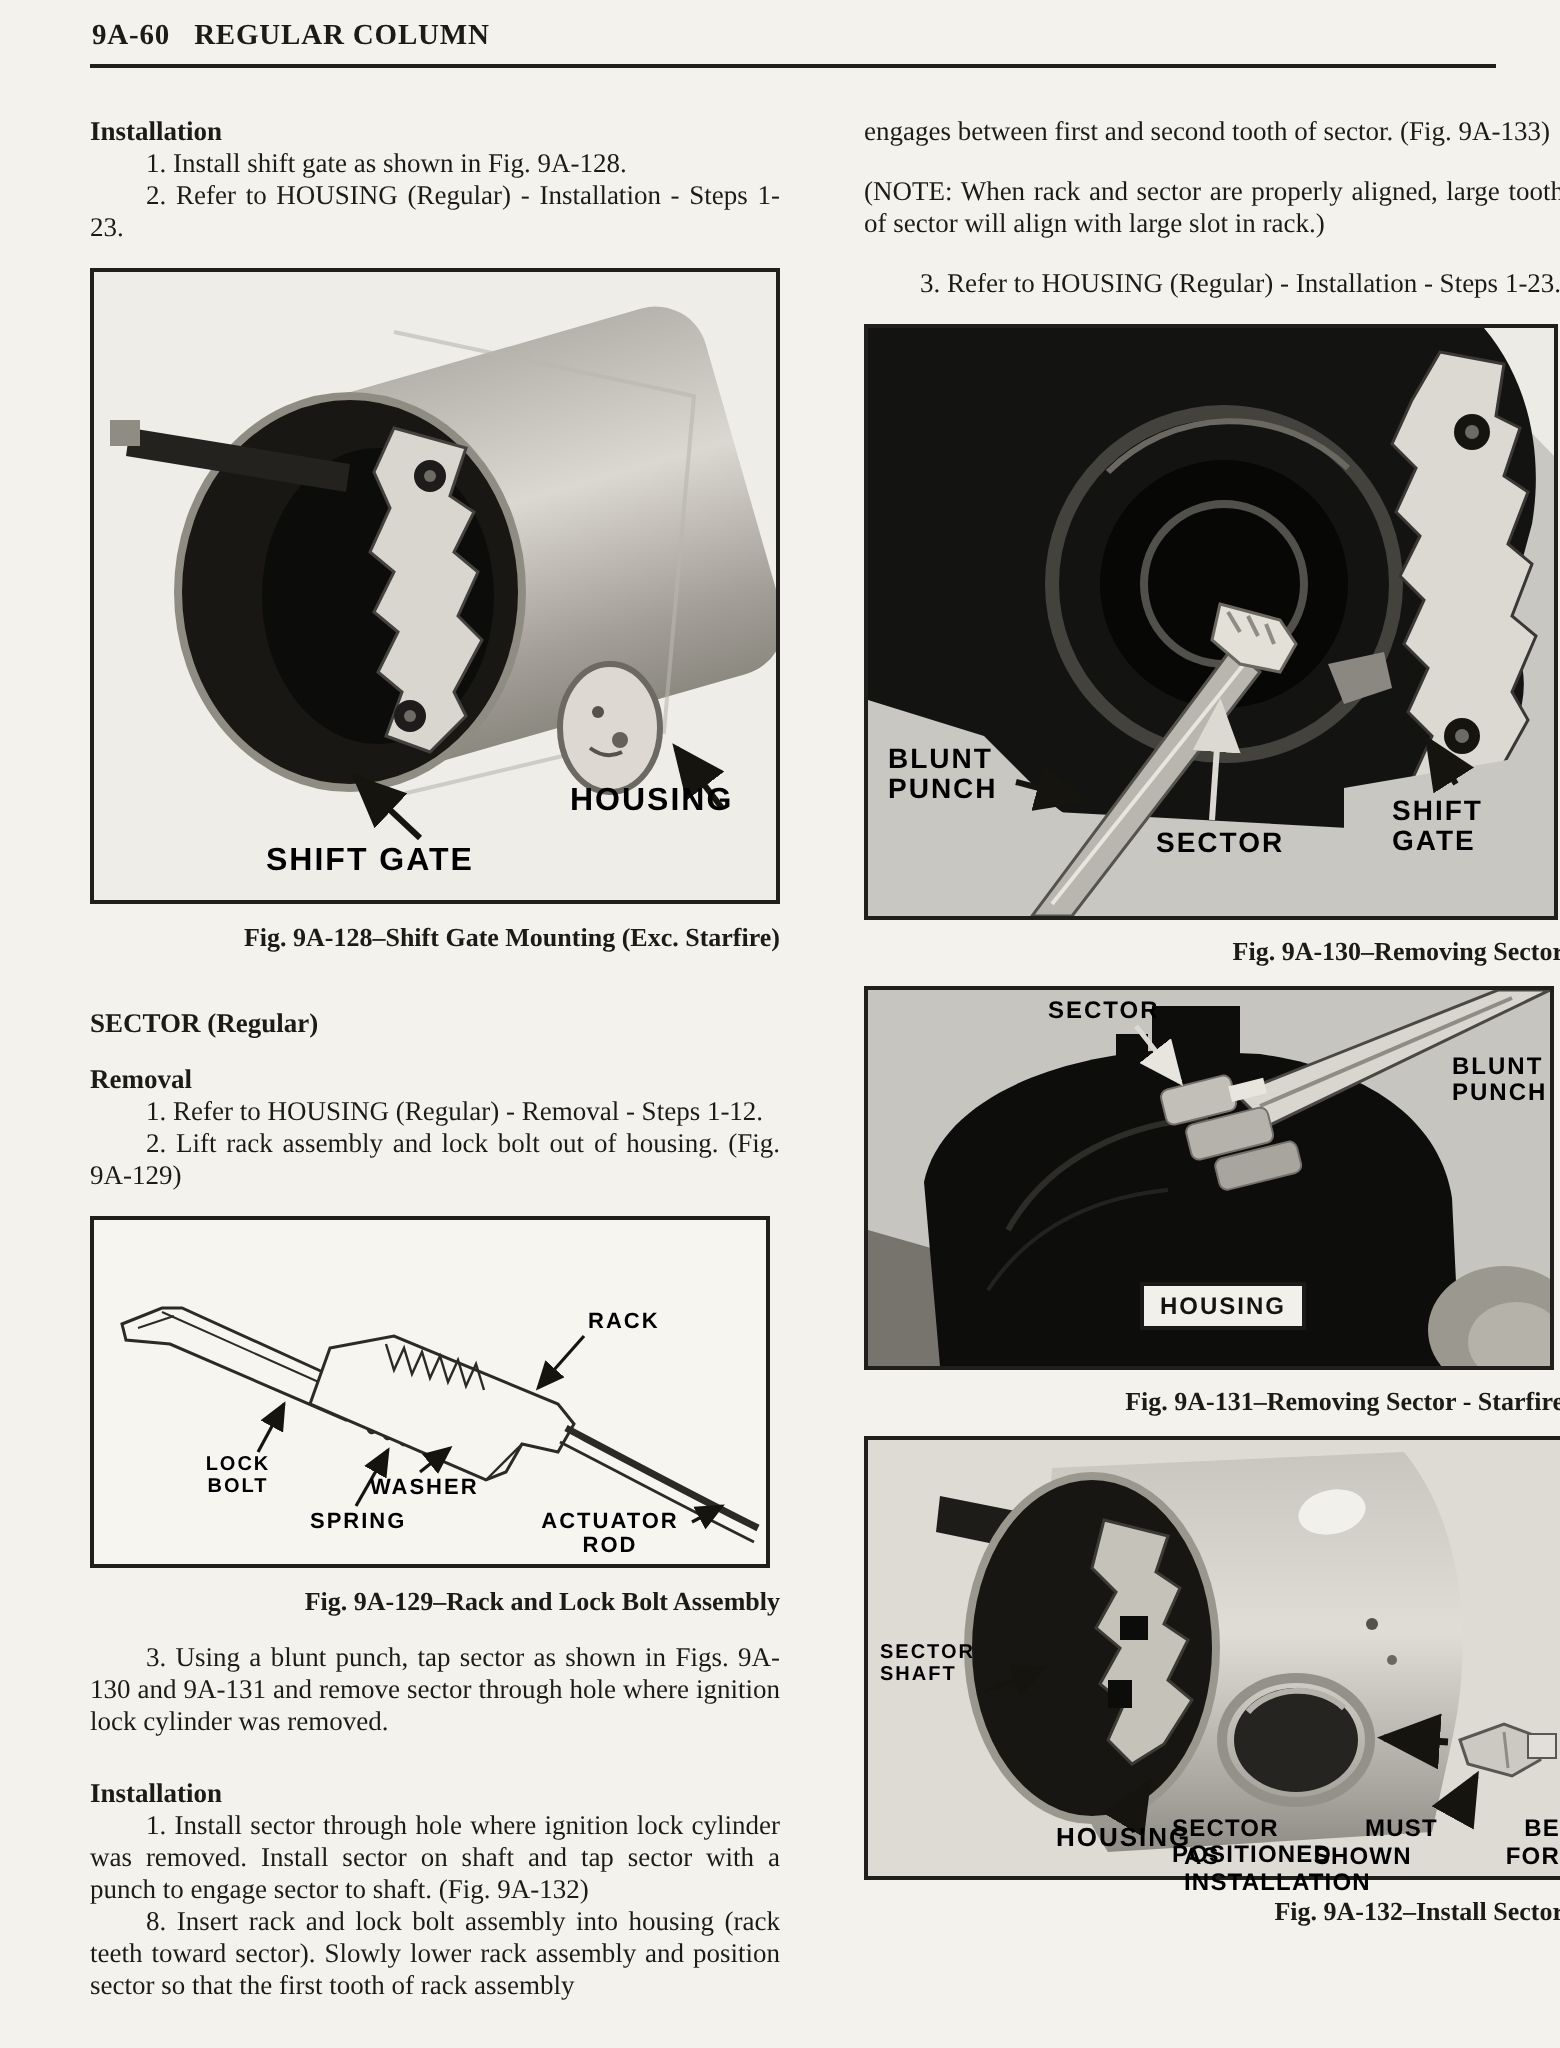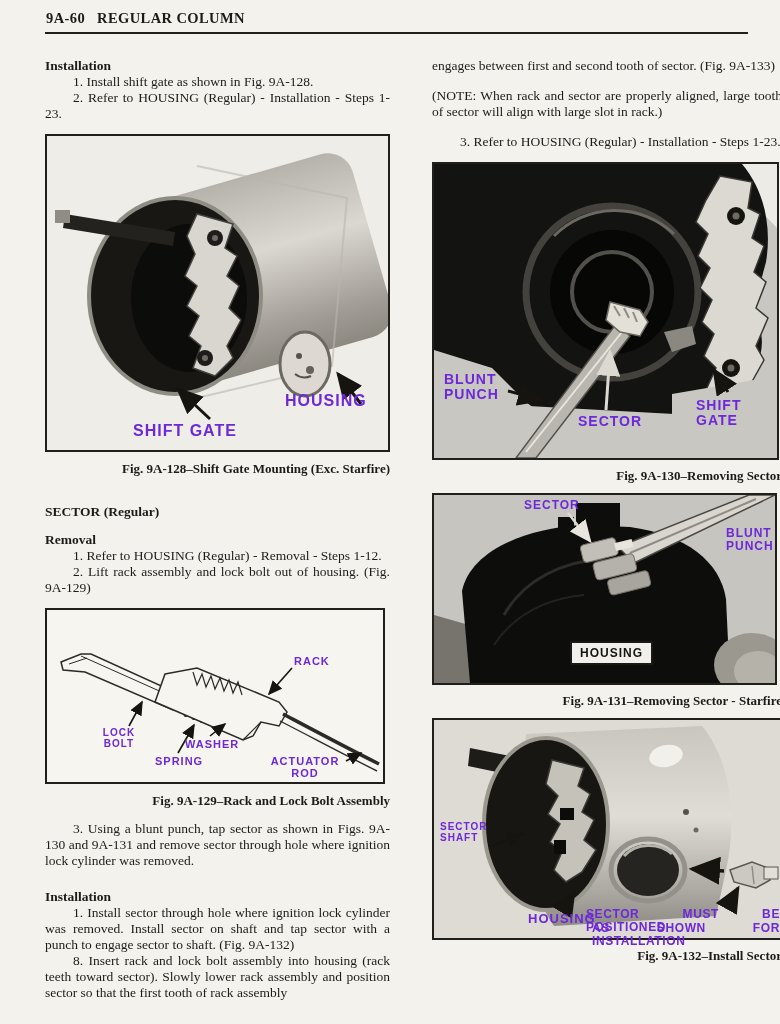--- a/index.html
+++ b/index.html
@@ -23,21 +23,21 @@
   .para{margin:0;text-indent:28px;}
   .para.noindent{text-indent:0;}
   .mt-md{margin-top:14px;}
   .mt-lg{margin-top:12px;}
   
   .figurebox{position:relative;border:2px solid #211f1c;background:#efede7;margin:12px 0 0 0;}
   .figurebox svg{position:absolute;left:0;top:0;}
   .fig-caption{font-weight:bold;font-size:13px;text-align:right;margin:9px 0 0 0;}
   .fig-label{
     position:absolute;font-family:"Liberation Sans", sans-serif;font-weight:bold;
-    color:#6d28d9;letter-spacing:1px;line-height:1.08;white-space:pre-line;
+    color:#000000;letter-spacing:1px;line-height:1.08;white-space:pre-line;
   }
   .housing-tag{
     position:absolute;font-family:"Liberation Sans", sans-serif;font-weight:bold;
     background:#f2f0ea;border:2px solid #1a1917;color:#15140f;
     padding:2px 8px;letter-spacing:1px;
   }
 </style>
 </head>
 <body>
 

